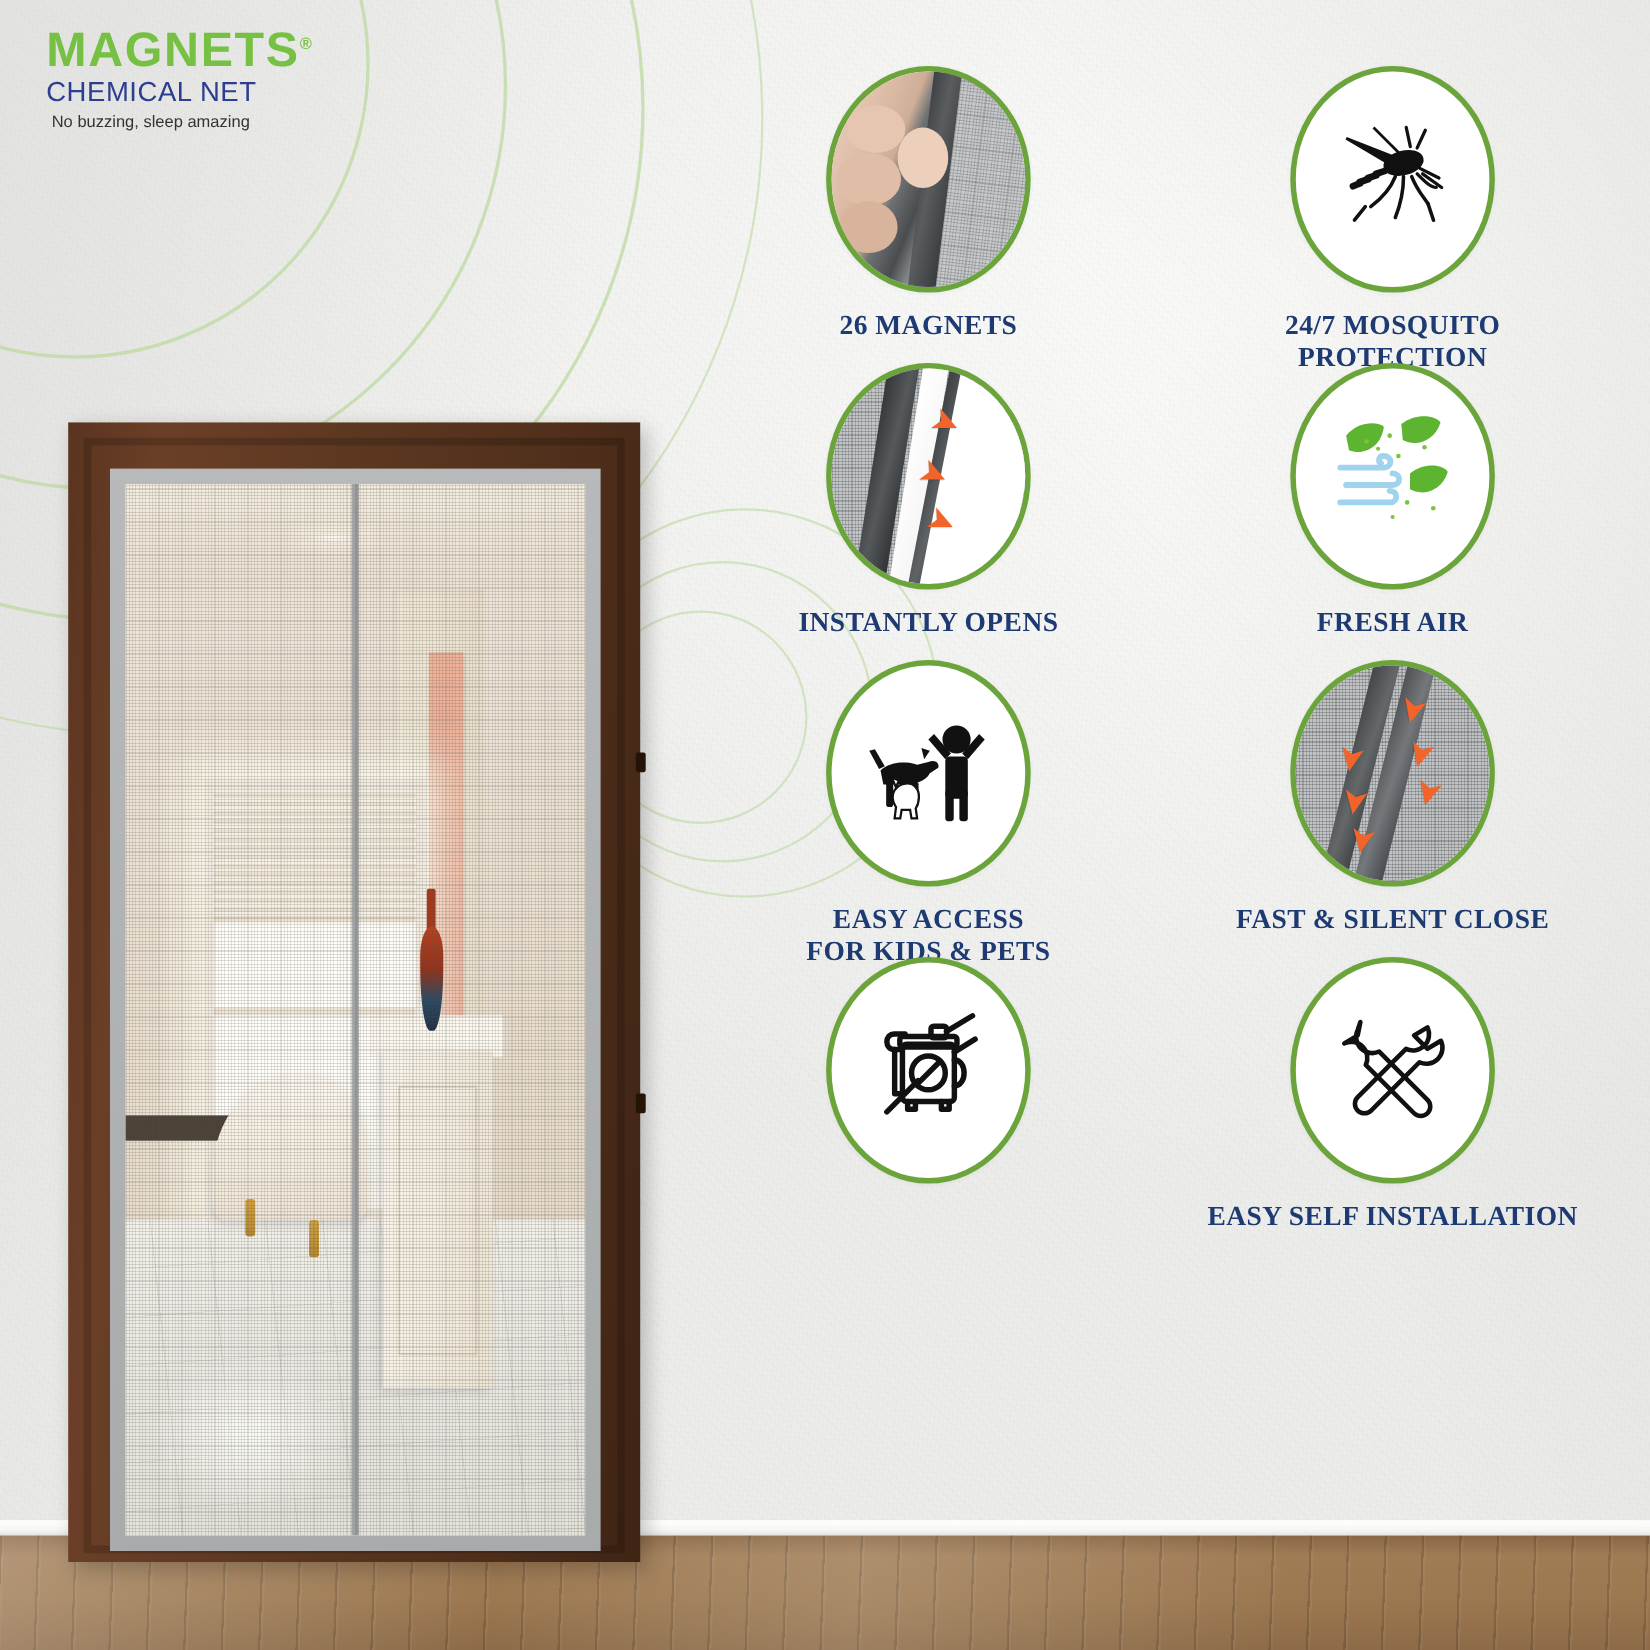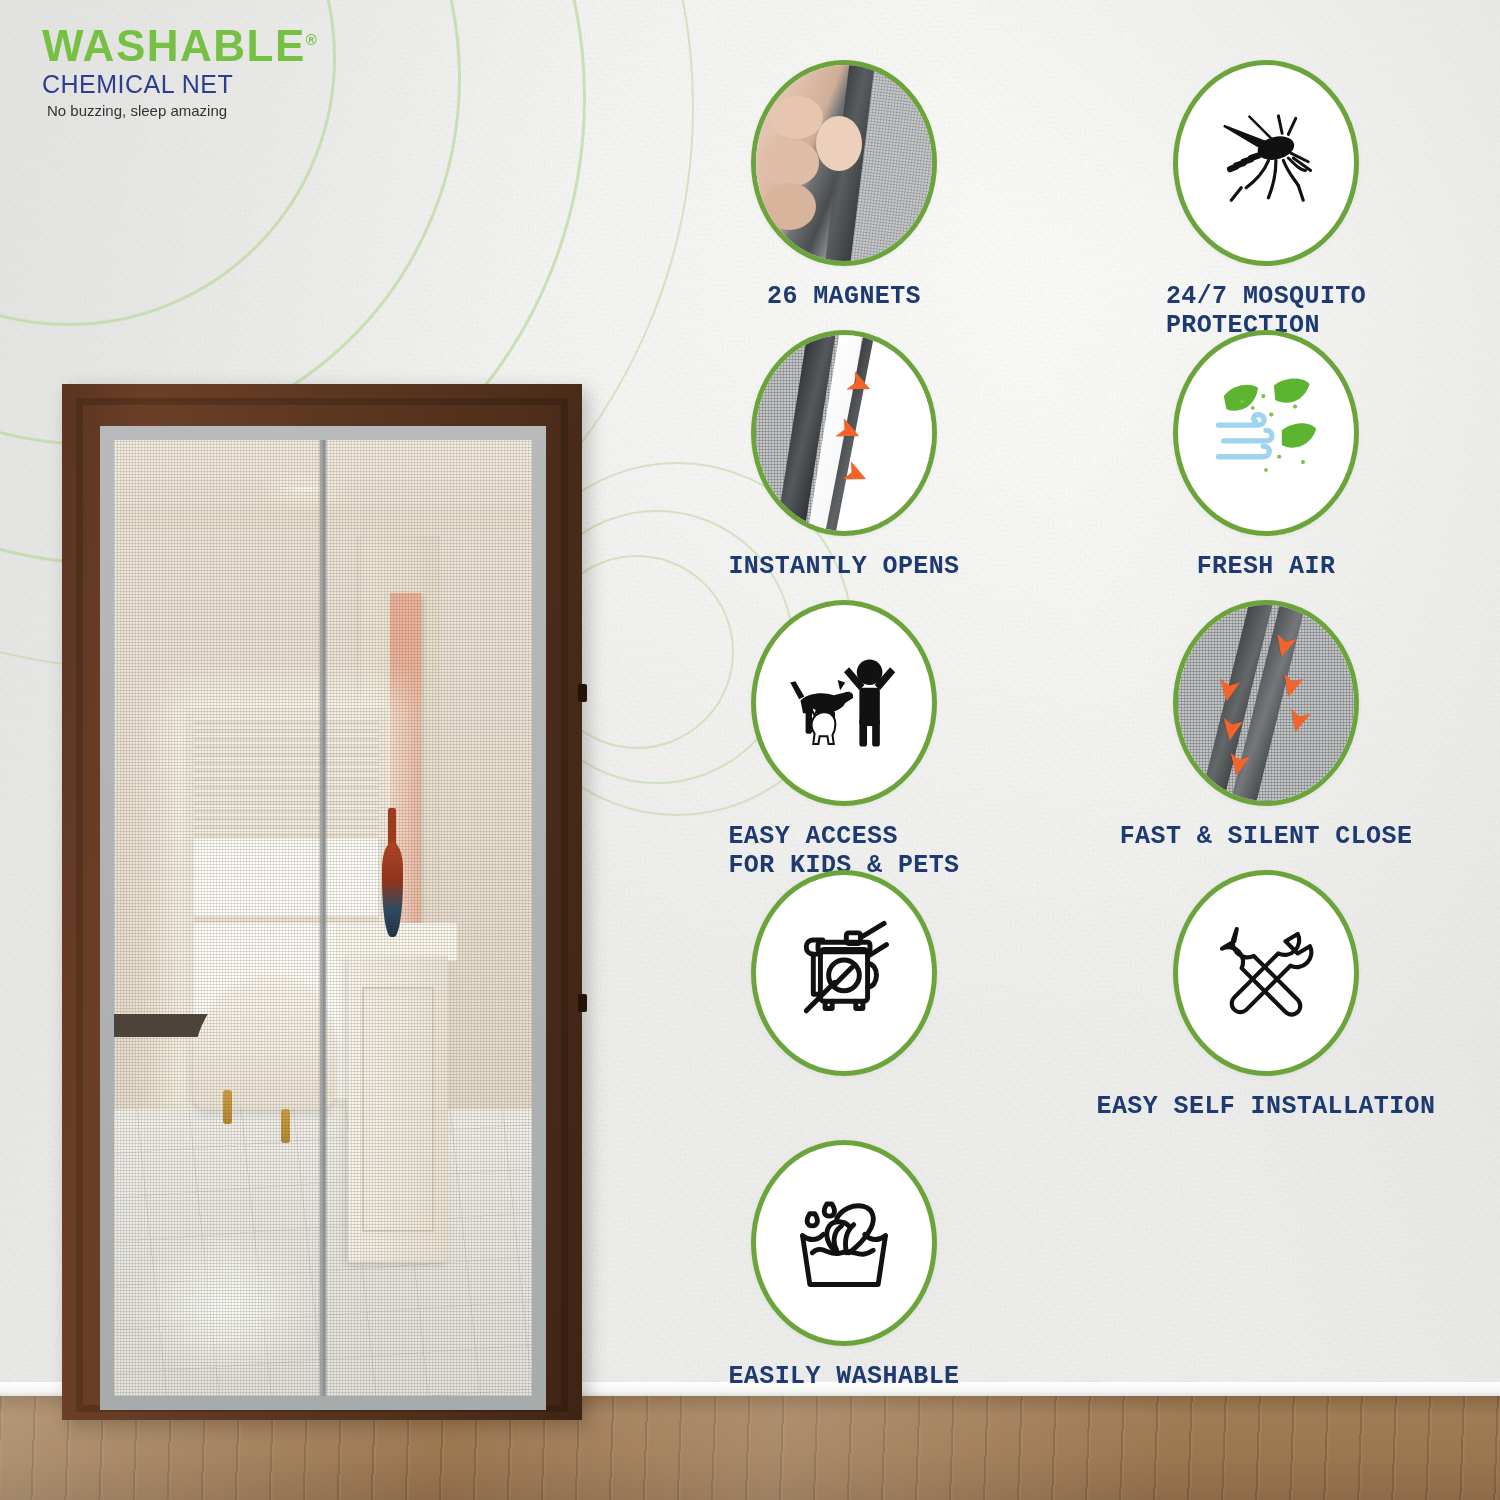--- a/index.html
+++ b/index.html
@@ -176,24 +176,24 @@
   }
   .badge{
     width:176px;height:196px;border-radius:50%;
     border:5px solid #6ba43a;background:#ffffff;
     display:flex;align-items:center;justify-content:center;
     overflow:hidden;position:relative;flex:none;
     box-shadow:0 1px 5px rgba(0,0,0,.05);
   }
   .badge.photo{border-width:5px;}
   .feature-label{
-    margin-top:16px;
+    margin-top:16px;text-align:center;
     color:#1e3a72;font-weight:bold;font-size:25px;letter-spacing:.4px;
     line-height:1.16;text-transform:uppercase;
-    font-family:Liberation Mono, monospace;
+    font-family:Liberation Serif, serif;
   }
   .feature-label .l2{display:block;}
 
   
   .ph-hand{position:absolute;inset:0;background:
       linear-gradient(112deg,#e8cfc0 0%,#dfbfa9 20%,#cfae97 34%,#6f7275 40%,#4a4d50 50%,#8e9295 58%,#b9bcbe 70%,#cfd2d3 100%);}
   .ph-hand .finger{position:absolute;background:rgba(236,206,186,.95);border-radius:50%;}
   .ph-hand .strip{position:absolute;left:46%;top:-6%;width:15%;height:115%;
       background:linear-gradient(95deg,#3c4043,#595d60 40%,#36393c);transform:rotate(7deg);}
   .ph-hand .netpart{position:absolute;left:61%;top:-6%;right:-6%;bottom:-6%;
@@ -249,21 +249,21 @@
   <div class="arc" style="left:-200px;top:-210px;width:530px;height:530px;"></div>
   <div class="arc" style="left:-275px;top:-290px;width:730px;height:730px;"></div>
   <div class="arc" style="left:-350px;top:-370px;width:930px;height:930px;"></div>
   <div class="arc thin" style="left:-430px;top:-455px;width:1120px;height:1120px;"></div>
 
   <div class="arc thin" style="left:540px;top:555px;width:190px;height:190px;"></div>
   <div class="arc thin" style="left:520px;top:510px;width:270px;height:270px;"></div>
   <div class="arc thin" style="left:500px;top:462px;width:350px;height:350px;"></div>
 
   <div class="logo">
-    <div class="logo-main"><span>WASHABLE</span><span class="logo-reg">®</span></div>
+    <div class="logo-main"><span>MAGNETS</span><span class="logo-reg">®</span></div>
     <div class="logo-sub">CHEMICAL NET</div>
     <div class="logo-tag">No buzzing, sleep amazing</div>
   </div>
 
   <div class="baseboard"></div>
   <div class="floor">
     <div class="floor-planks"></div>
     <div class="floor-sheen"></div>
   </div>
 
@@ -487,36 +487,15 @@
             <path d="M22 20 a12 12 0 0 0 16 16 L74 72 a7 7 0 0 1 -10 10 L28 46 A12 12 0 0 0 12 30 L22 24 L24 14 Z" transform="translate(2,0)"></path>
             <path d="M78 18 a12 12 0 0 1 -16 16 L26 70 a7 7 0 0 0 10 10 L72 44 A12 12 0 0 0 88 28 L78 34 L68 24 Z" transform="translate(-2,0)"></path>
           </g>
         </svg>
       </div>
       <div class="feature-label">
         <span>EASY SELF INSTALLATION</span>
       </div>
     </div>
 
-    <div class="feature">
-      <div class="badge">
-        <svg width="122" height="122" viewBox="0 0 100 100">
-          <g fill="none" stroke="#111" stroke-width="4" stroke-linejoin="round" stroke-linecap="round">
-            <path d="M16 44 L22 84 h56 L84 44"></path>
-            <path d="M16 44 C24 50 30 46 33 43"></path>
-            <path d="M84 44 C76 50 70 46 67 43"></path>
-            <path d="M24 58 C32 50 38 62 48 58 C58 54 62 64 74 56"></path>
-            <path d="M42 56 C36 50 34 42 38 36 C42 31 50 32 54 36"></path>
-            <path d="M44 56 C40 48 42 40 48 36"></path>
-            <path d="M52 58 C50 48 52 40 58 35"></path>
-            <path d="M44 30 C48 22 58 18 66 20 C74 22 76 30 72 38 C68 46 60 54 54 58"></path>
-            <path d="M22 26 C18 32 20 36 24 36 C28 36 30 32 26 26 Z"></path>
-            <path d="M36 18 C32 24 34 28 38 28 C42 28 44 24 40 18 Z"></path>
-          </g>
-        </svg>
-      </div>
-      <div class="feature-label">
-        <span>EASILY WASHABLE</span>
-      </div>
-    </div>
 
   </div>
 </div>
 
 </body></html>

